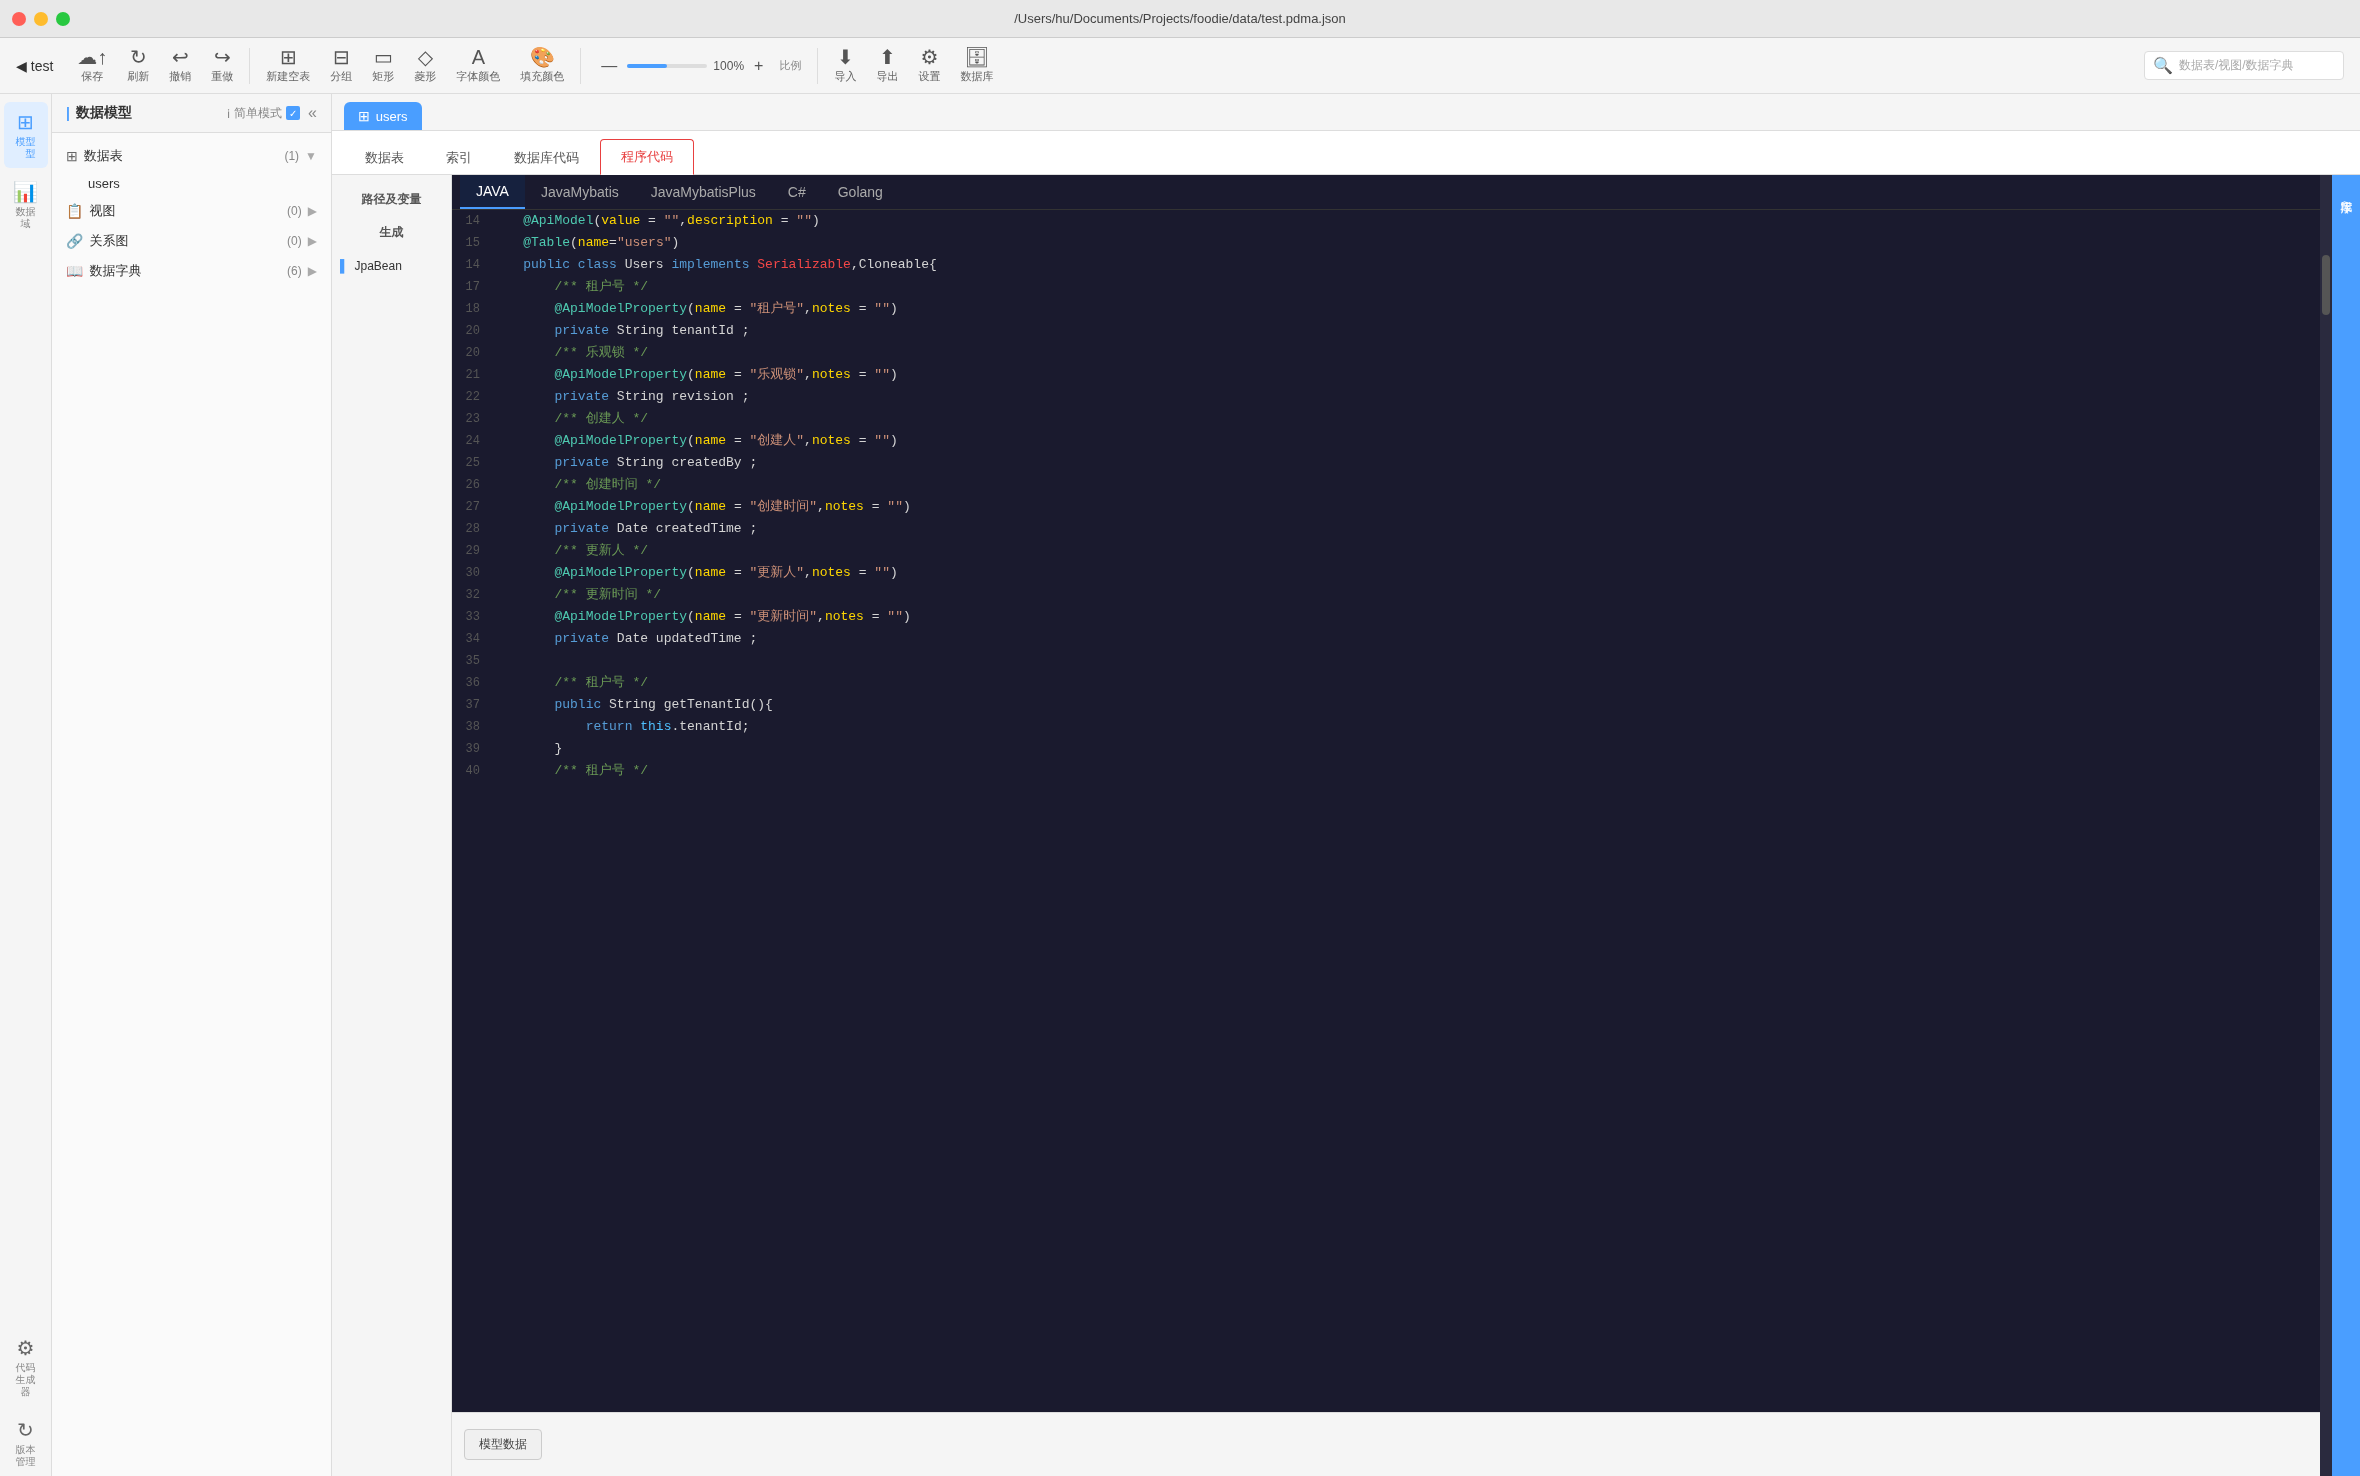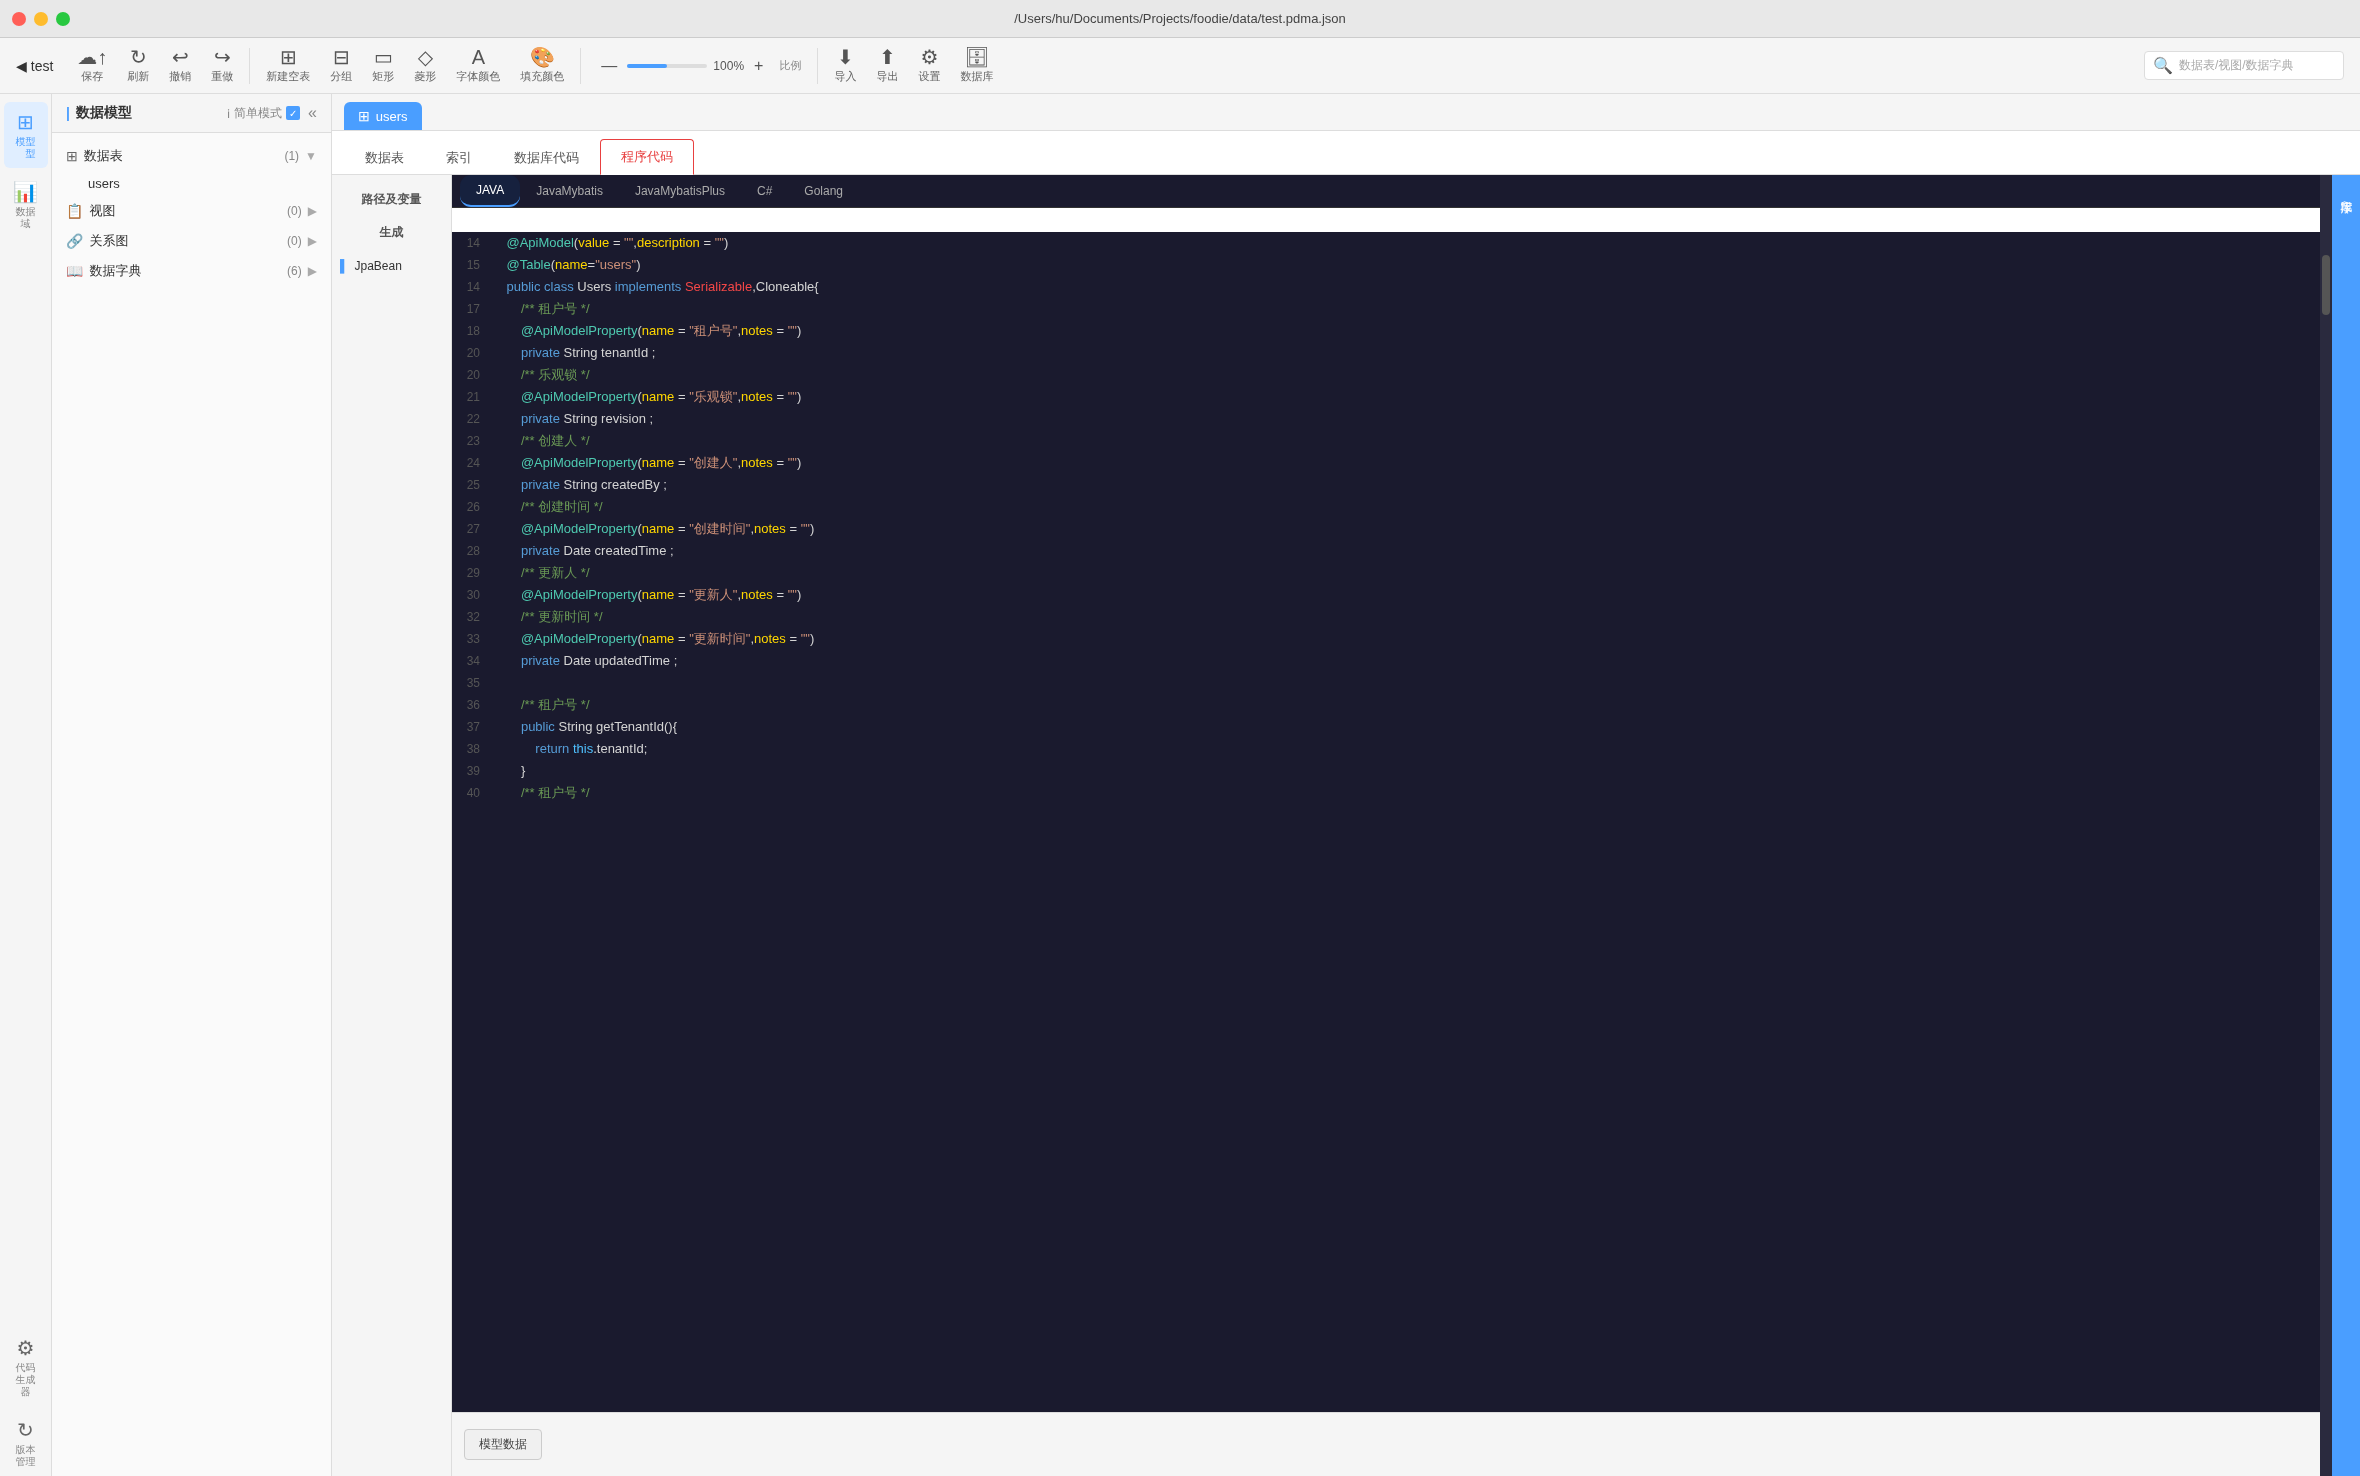--- a/index.html
+++ b/index.html
@@ -198,33 +198,32 @@
 
     
     .lang-tabs {
       display: flex;
       align-items: center;
       background: #1a1a2e;
       padding: 0 8px;
       border-bottom: 1px solid #333;
     }
     .lang-tab {
-      padding: 8px 16px; font-size: 12px; color: #aaa; cursor: pointer; border-radius: 11px;
+      padding: 8px 16px; font-size: 14px; color: #aaa; cursor: pointer;
     }
     .lang-tab.active { color: #fff; background: #16213e; border-bottom: 2px solid #4a9eff; }
 
     
     .code-editor {
       flex: 1;
       background: #1a1a2e;
       overflow: auto;
-      font-family: Liberation Sans, sans-serif;
+      font-family: Liberation Mono, monospace;
       font-size: 13px;
       line-height: 1.6;
-      margin-top: 24px;
     }
     .code-line {
       display: flex;
       min-height: 22px;
     }
     .line-num {
       min-width: 40px;
       color: #555;
       text-align: right;
       padding-right: 12px;

